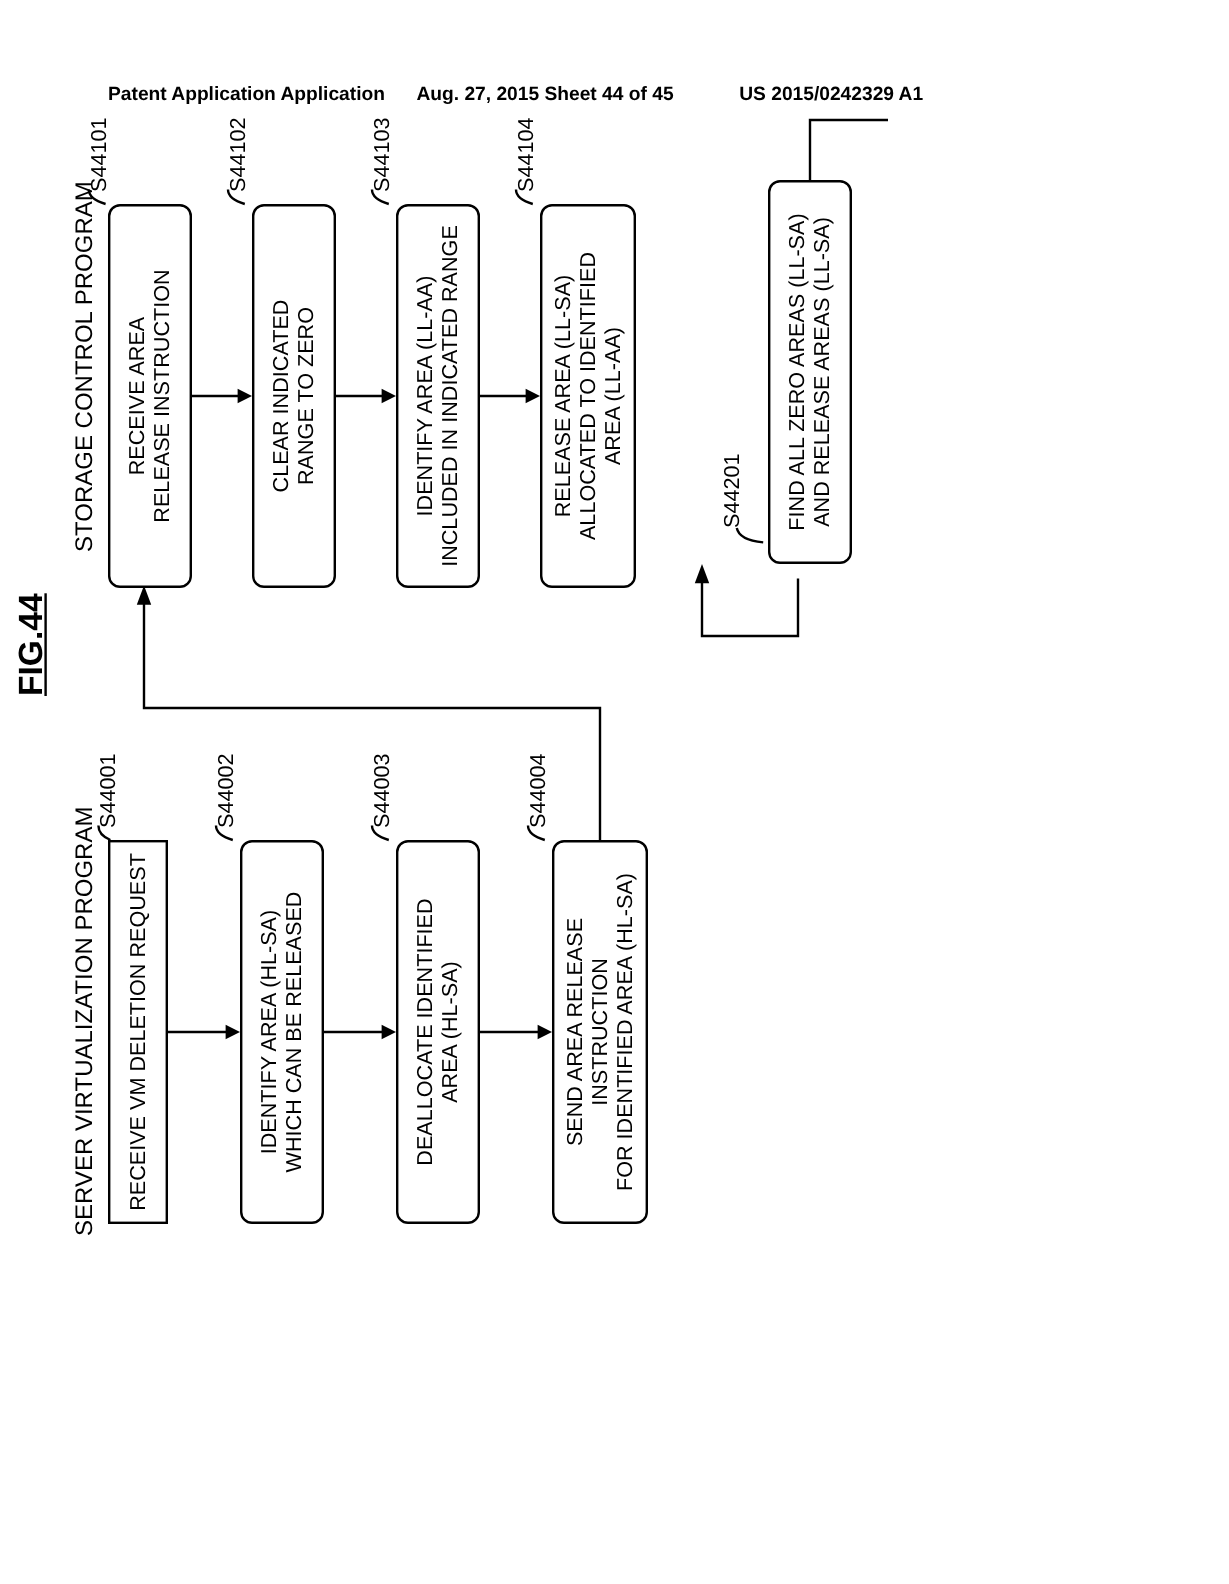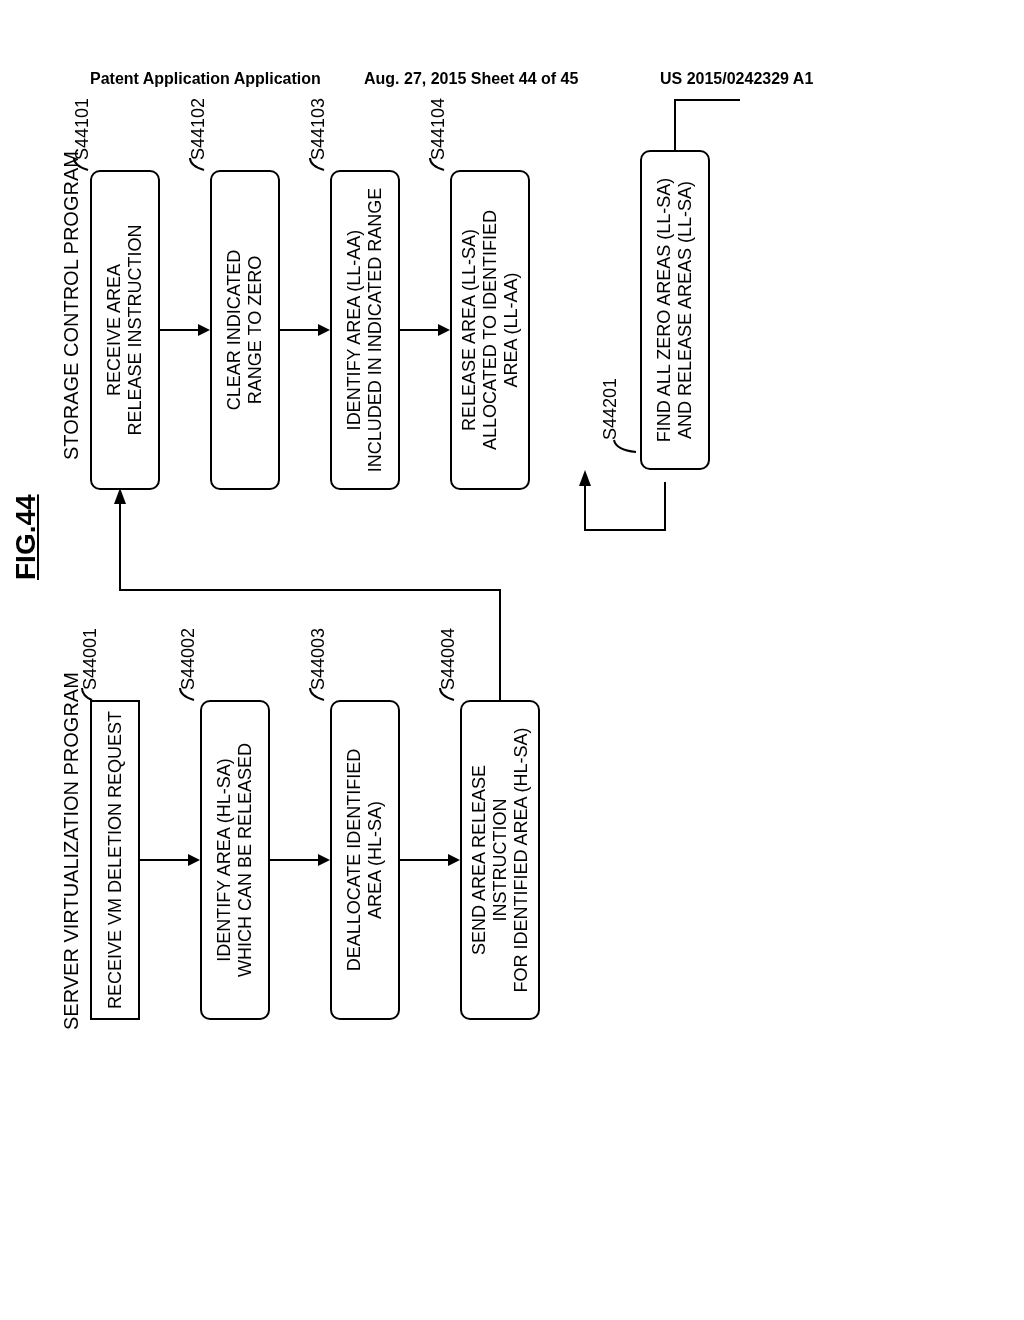--- a/index.html
+++ b/index.html
@@ -11,22 +11,22 @@
     height: 1320px;
     position: relative;
   }
   .page-header {
     position: absolute;
     top: 70px;
     width: 1024px;
     font: bold 16px Arial;
   }
   .hdr-left { position: absolute; left: 90px; }
-  .hdr-center { position: absolute; left: 364px; }
-  .hdr-right { position: absolute; left: 660px; }
+  .hdr-center { position: absolute; left: 347px; }
+  .hdr-right { position: absolute; left: 616px; }
 
   .figure-area {
     position: absolute;
     top: 160px;
     left: 120px;
     width: 680px;
     height: 1000px;
     transform: rotate(-90deg);
     transform-origin: 50% 50%;
   }

